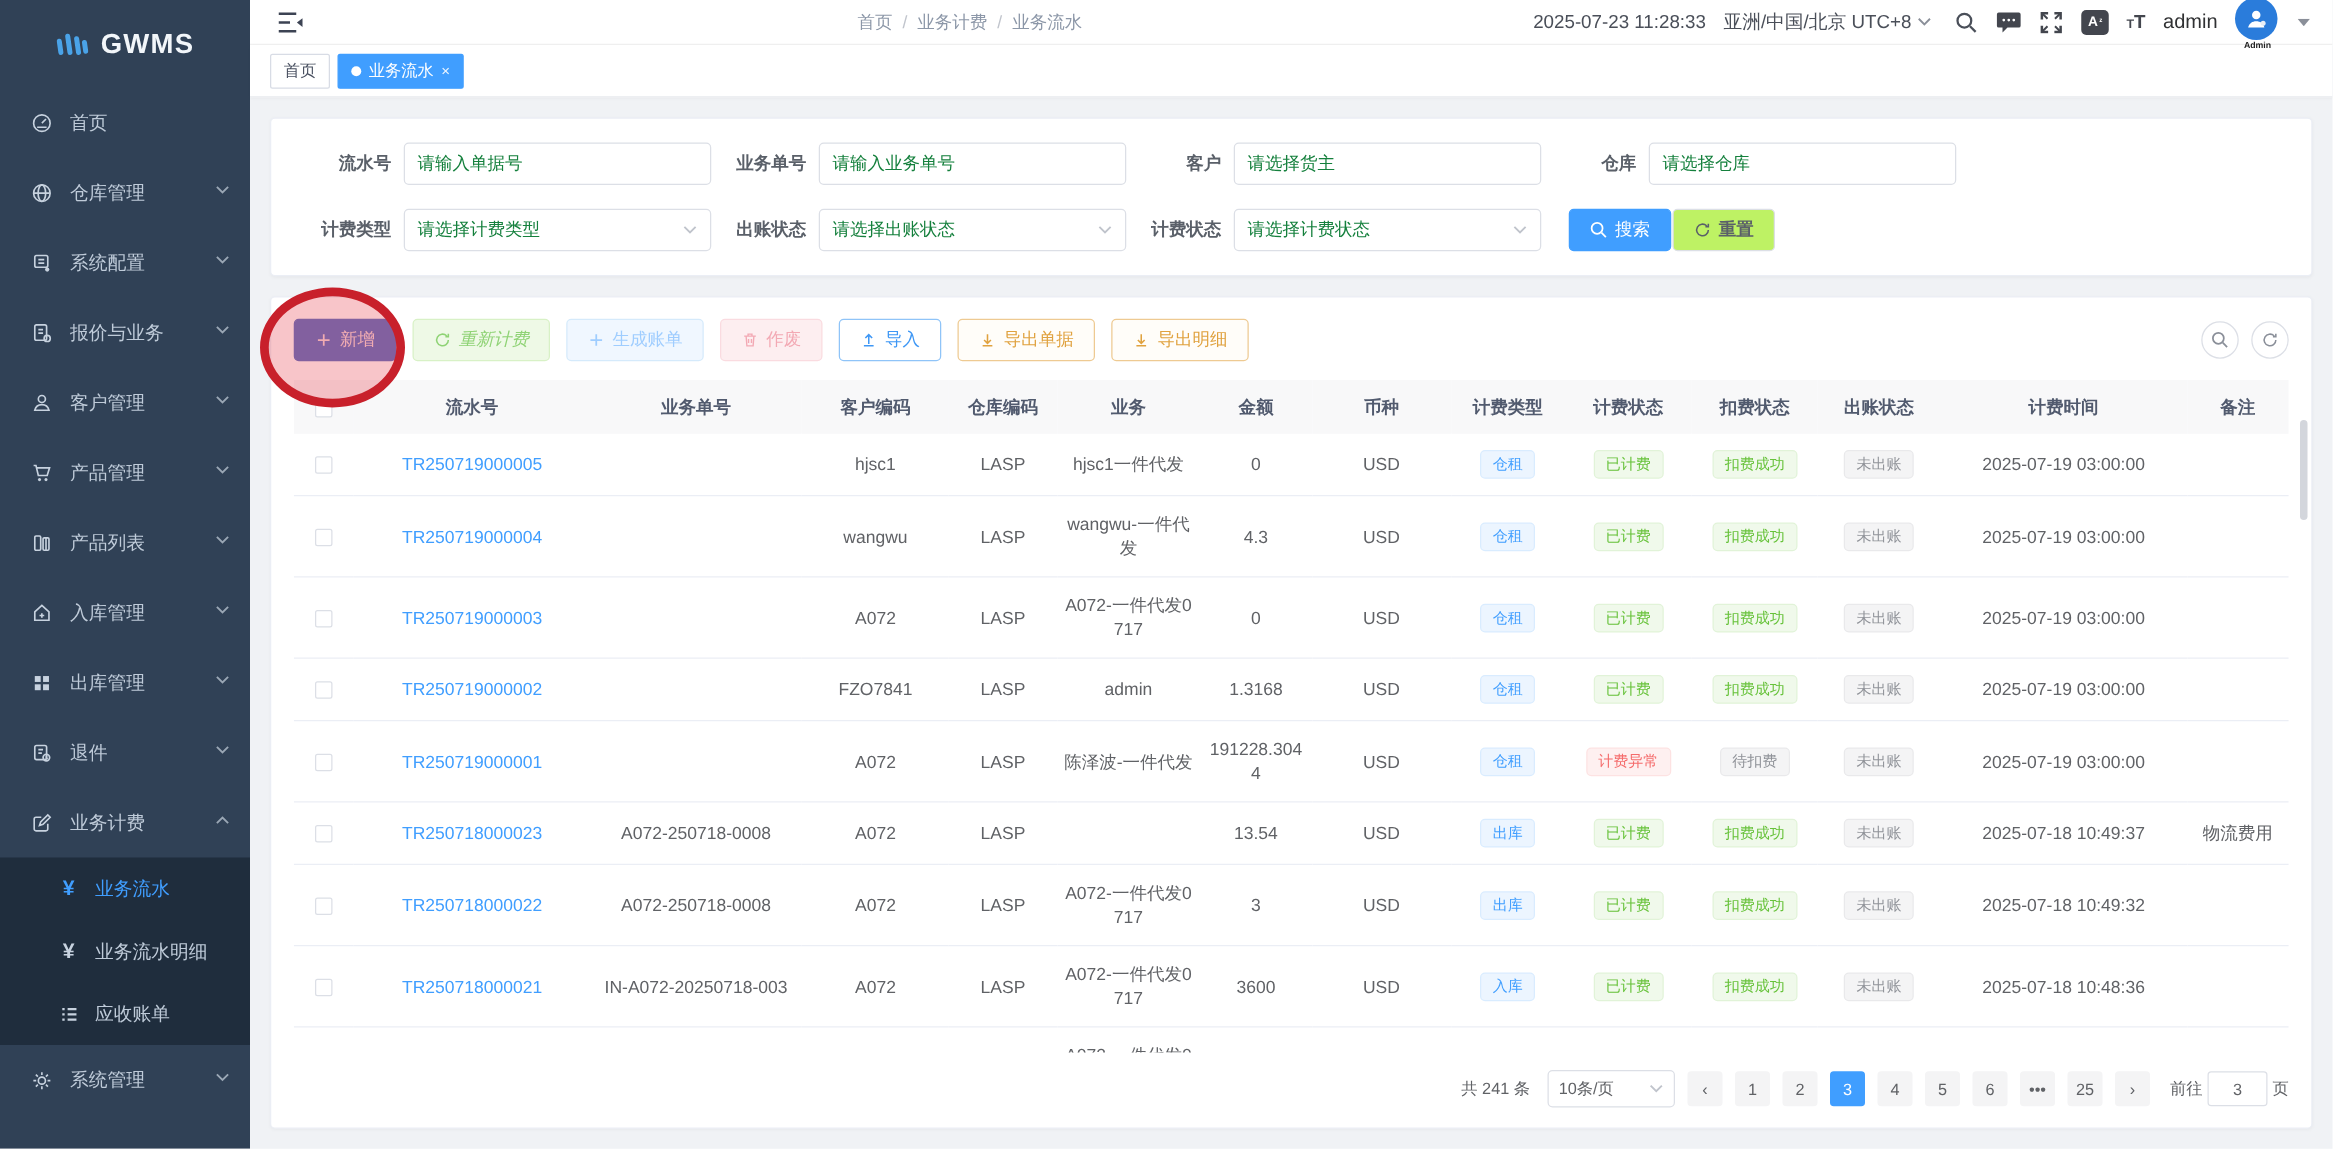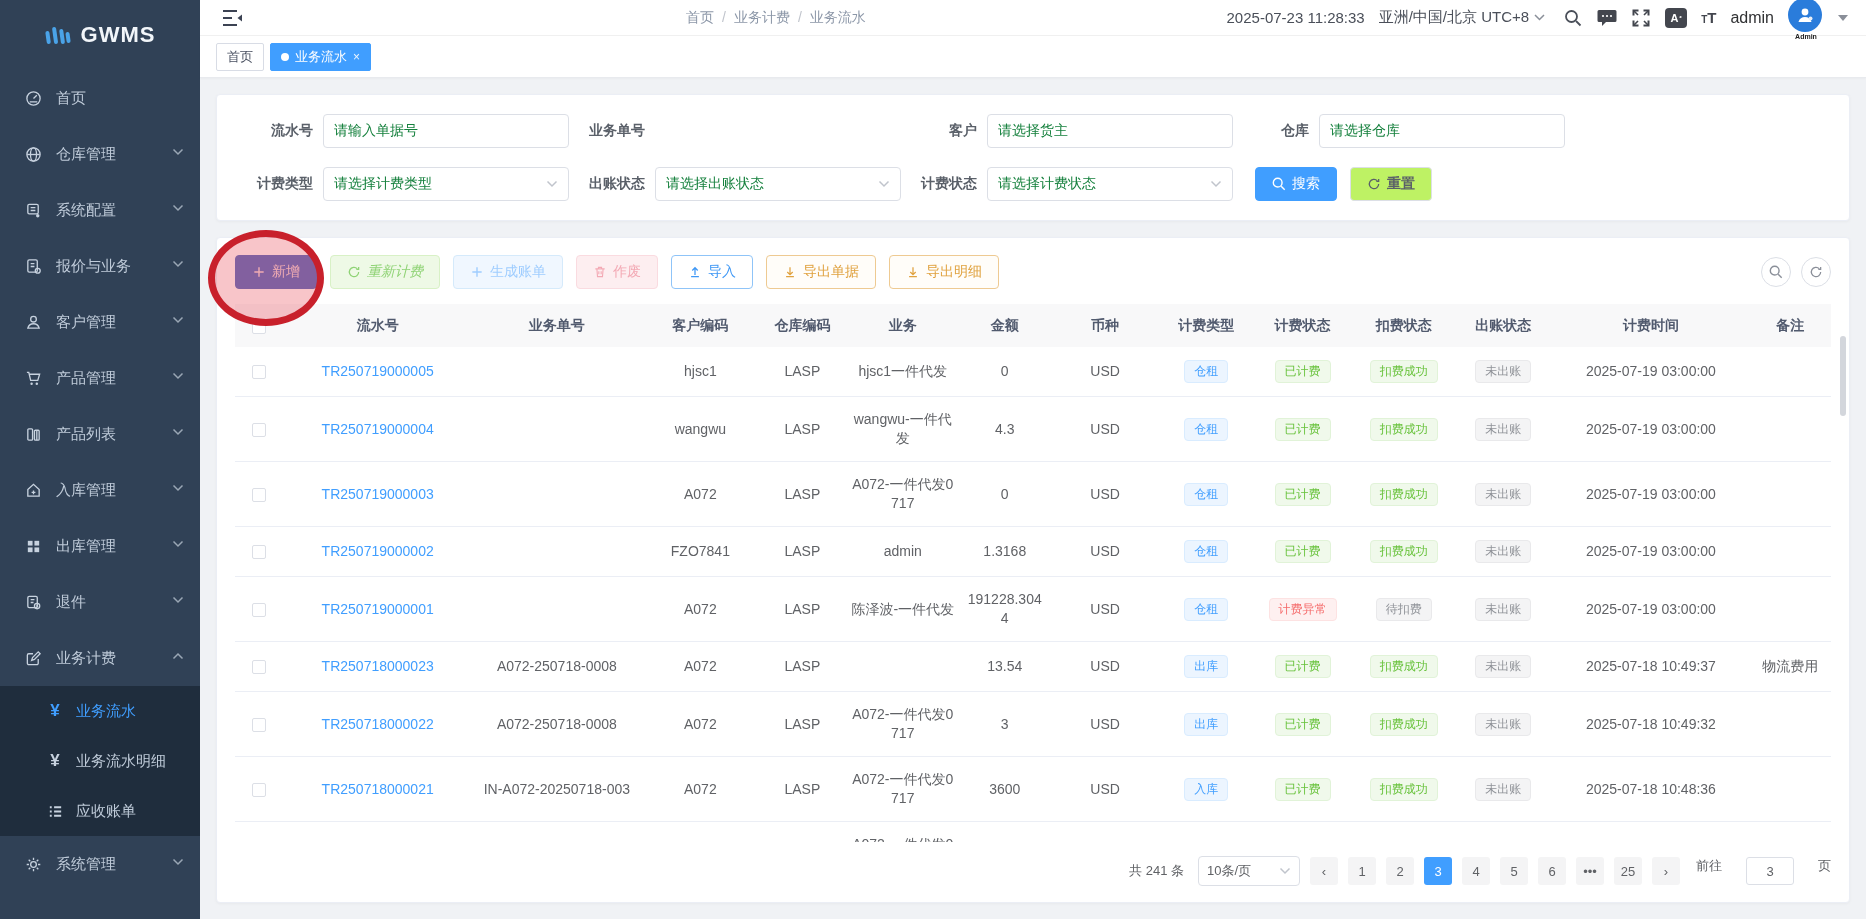--- a/index.html
+++ b/index.html
@@ -53,21 +53,21 @@
   .card { background:#fff; border-radius:4px; border:1px solid #ebeef5; box-shadow:0 1px 3px rgba(0,0,0,.04); }
   .filter-card { padding:19px 20px; }
   .f-row { display:grid; grid-template-columns:repeat(4,332px); }
   .f-row + .f-row { margin-top:19px; }
   .f-field { display:flex; align-items:center; }
   .f-label { width:86px; text-align:right; padding-right:10px; font-size:14px; font-weight:bold; color:#5a6069; white-space:nowrap; }
   .f-ctl { flex:1; height:34px; border:1px solid #dcdfe6; border-radius:4px; background:#fff; display:flex; align-items:center; padding:0 10px; font-size:14px; color:#bfc4cc; position:relative; cursor:text; }
   .f-ctl .ph { color:#15803d; }
   .f-ctl.select { cursor:pointer; }
   .f-ctl.select .sel-caret { margin-left:auto; color:#c0c4cc; }
-  .f-btns { display:flex; align-items:flex-end; gap:13px; padding-left:22px; }
+  .f-btns { display:flex; align-items:flex-end; gap:1px; padding-left:22px; }
   .btn { height:34px; display:inline-flex; align-items:center; gap:6px; padding:0 16px; font-size:14px; border-radius:4px; border:1px solid transparent; cursor:pointer; white-space:nowrap; }
   .btn-search { background:#409eff; border-color:#409eff; color:#fff; }
   .btn-reset { background:#bef264; border-color:#dcdfe6; color:#5a6069;font-weight:bold; }
 
   .main-card { margin-top:16px; flex:1; padding:17px 18px 14px; display:flex; flex-direction:column; min-height:0; position:relative; }
   .toolbar { display:flex; align-items:center; gap:13px; }
   .tb-primary { background:#5069c0; border-color:#5069c0; color:#f3d9dc; } 
   .tb-success-dis { background:#eef9e6; border-color:#d8f1c6; color:#8fd375; cursor:not-allowed;font-style:italic; }
   .tb-primary-plain-dis { background:#f0f7ff; border-color:#d5eafb; color:#9fcdff; cursor:not-allowed; }
   .tb-danger-dis { background:#fdeef0; border-color:#fadbe0; color:#f3a9b4; cursor:not-allowed; }
@@ -88,21 +88,21 @@
   .badge.red   { background:#fef0f0; border-color:#fde2e2; color:#f56c6c; }
   .badge.gray  { background:#f4f4f5; border-color:#e9e9eb; color:#909399; }
 
   .pagination { margin-top:14px; display:flex; align-items:center; justify-content:flex-end; gap:10px; font-size:13px; color:#606266; }
   .pg-total { margin-right:4px; color:#606266; }
   .pg-size { width:102px; height:30px; border:1px solid #dcdfe6; border-radius:4px; display:flex; align-items:center; padding:0 8px; cursor:pointer; color:#606266; }
   .pg-size .sel-caret { margin-left:auto; color:#c0c4cc; }
   .pg-btn { min-width:28px; height:28px; padding:0 6px; background:#f4f4f5; border-radius:3px; display:flex; align-items:center; justify-content:center; color:#606266; cursor:pointer; font-size:13px; }
   .pg-btn.active { background:#409eff; color:#fff; }
   .pg-arrow { background:#f4f4f5; }
-  .pg-jump { display:flex; gap:24px; margin-left:6px; }
+  .pg-jump { display:flex; align-items:center; gap:4px; margin-left:6px; }
   .pg-input { width:48px; height:28px; border:1px solid #dcdfe6; border-radius:3px; display:flex; align-items:center; justify-content:center; color:#606266; cursor:text; }
   .v-scrollbar { position:absolute; right:3px; top:98px; width:6px; height:80px; background:#d3d6dc; border-radius:3px; }
 
   
   .annotation-ellipse { position:absolute; left:208px; top:230px; width:116px; height:96px; border:7px solid #c8202b; border-radius:50%; background:rgba(234,80,90,.33); z-index:60; pointer-events:none; }
 
   svg { display:block; }
 </style>
 </head>
 <body>
@@ -390,20 +390,23 @@
       <section class="card filter-card" id="filter-card">
           <div class="f-row">
             <div class="f-field">
               <span class="f-label">流水号</span>
               <div class="f-ctl">
                 <span class="ph">请输入单据号</span>
               </div>
             </div>
             <div class="f-field">
               <span class="f-label">业务单号</span>
+              <div class="f-ctl">
+                <span class="ph">请输入业务单号</span>
+              </div>
             </div>
             <div class="f-field">
               <span class="f-label">客户</span>
               <div class="f-ctl">
                 <span class="ph">请选择货主</span>
               </div>
             </div>
             <div class="f-field">
               <span class="f-label">仓库</span>
               <div class="f-ctl">

